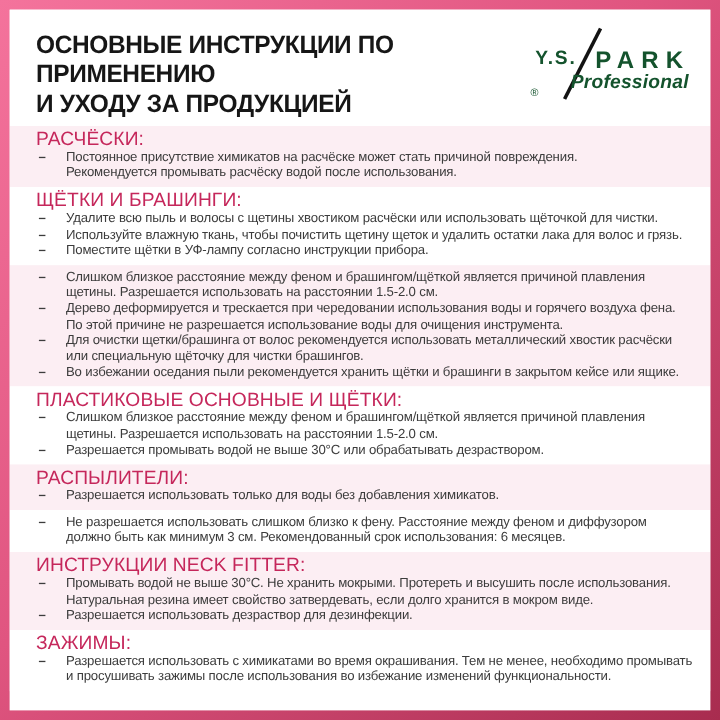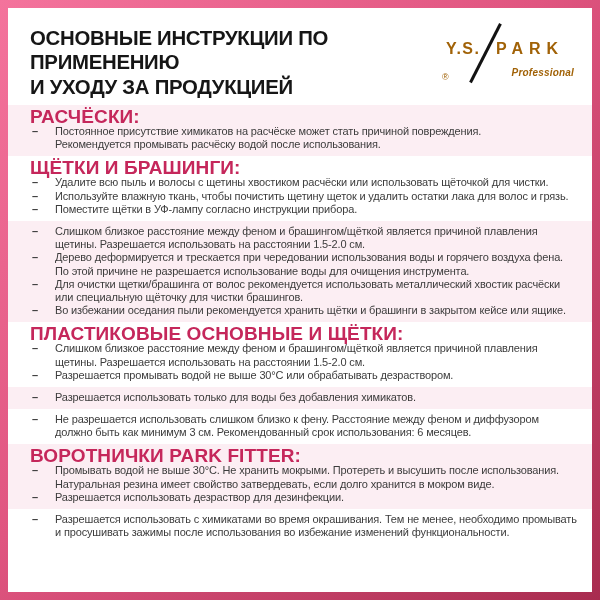--- a/index.html
+++ b/index.html
@@ -32,45 +32,45 @@
     background:var(--band-white);
     min-height:76px;
   }
   .page-title{
     font-size:21px;font-weight:bold;line-height:1.16;
     letter-spacing:-0.3px;
     color:var(--title-text);
     transform:scaleX(0.97);transform-origin:left top;
   }
   
-  .logo{position:relative;width:138px;height:58px;flex:0 0 auto;color:#a16207;}
+  .logo{position:relative;width:138px;height:58px;flex:0 0 auto;color:#14532d;}
   .logo-ys{
     position:absolute;left:8px;top:14px;
     font-size:16px;font-weight:bold;letter-spacing:1.5px;
   }
   .logo-park{
     position:absolute;left:58px;top:14px;
-    font-size:16px;font-weight:bold;letter-spacing:6px;
+    font-size:20px;font-weight:bold;letter-spacing:6px;
   }
   .logo-slash{
     position:absolute;left:46px;top:-6px;
     width:2.5px;height:66px;background:#131313;
     transform:rotate(27deg);transform-origin:center;
   }
   .logo-reg{position:absolute;left:4px;bottom:2px;font-size:9px;}
   .logo-prof{
     position:absolute;right:2px;bottom:6px;
-    font-size:10px;font-weight:bold;font-style:italic;letter-spacing:0.2px;
+    font-size:16px;font-weight:bold;font-style:italic;letter-spacing:0.2px;
   }
   
   .band{padding:4px 14px 5px 22px;}
   .band-pink{background:var(--band-pink);}
   .band-white{background:var(--band-white);}
   .sec-heading{
-    font-size:19px;font-weight:bold;line-height:15px;
+    font-size:16px;font-weight:normal;line-height:15px;
     color:var(--heading-text);
     letter-spacing:0.1px;
     margin-bottom:1px;
   }
   .bullet{
     display:flex;align-items:flex-start;
     font-size:11px;line-height:1.2;letter-spacing:-0.15px;
     color:var(--body-text);
   }
   .bullet .dash{
@@ -168,55 +168,57 @@
   </div>
 
   <div class="bullet">
     <span class="dash">–</span>
     <span class="btext">Разрешается промывать водой не выше 30°C или обрабатывать дезраствором.</span>
   </div>
 </div>
   </section>
 
   <section class="band band-pink">
+    <h2 class="sec-heading">РАСПЫЛИТЕЛИ:</h2>
     <div class="bullets">
   <div class="bullet">
     <span class="dash">–</span>
     <span class="btext">Разрешается использовать только для воды без добавления химикатов.</span>
   </div>
 </div>
   </section>
 
   <section class="band band-white">
     <div class="bullets">
   <div class="bullet">
     <span class="dash">–</span>
     <span class="btext">Не разрешается использовать слишком близко к фену. Расстояние между феном и диффузором
 должно быть как минимум 3 см. Рекомендованный срок использования: 6 месяцев.</span>
   </div>
 </div>
   </section>
 
   <section class="band band-pink">
-    <h2 class="sec-heading">ВОРОТНИЧКИ PARK FITTER:</h2>
+    <h2 class="sec-heading">ИНСТРУКЦИИ NECK FITTER:</h2>
     <div class="bullets">
   <div class="bullet">
     <span class="dash">–</span>
     <span class="btext">Промывать водой не выше 30°C. Не хранить мокрыми. Протереть и высушить после использования.
 Натуральная резина имеет свойство затвердевать, если долго хранится в мокром виде.</span>
   </div>
 
   <div class="bullet">
     <span class="dash">–</span>
     <span class="btext">Разрешается использовать дезраствор для дезинфекции.</span>
   </div>
 </div>
   </section>
 
   <section class="band band-white">
+    <h2 class="sec-heading">ЗАЖИМЫ:</h2>
     <div class="bullets">
   <div class="bullet">
     <span class="dash">–</span>
     <span class="btext">Разрешается использовать с химикатами во время окрашивания. Тем не менее, необходимо промывать
 и просушивать зажимы после использования во избежание изменений функциональности.</span>
   </div>
 </div>
   </section>
 </main>
 

